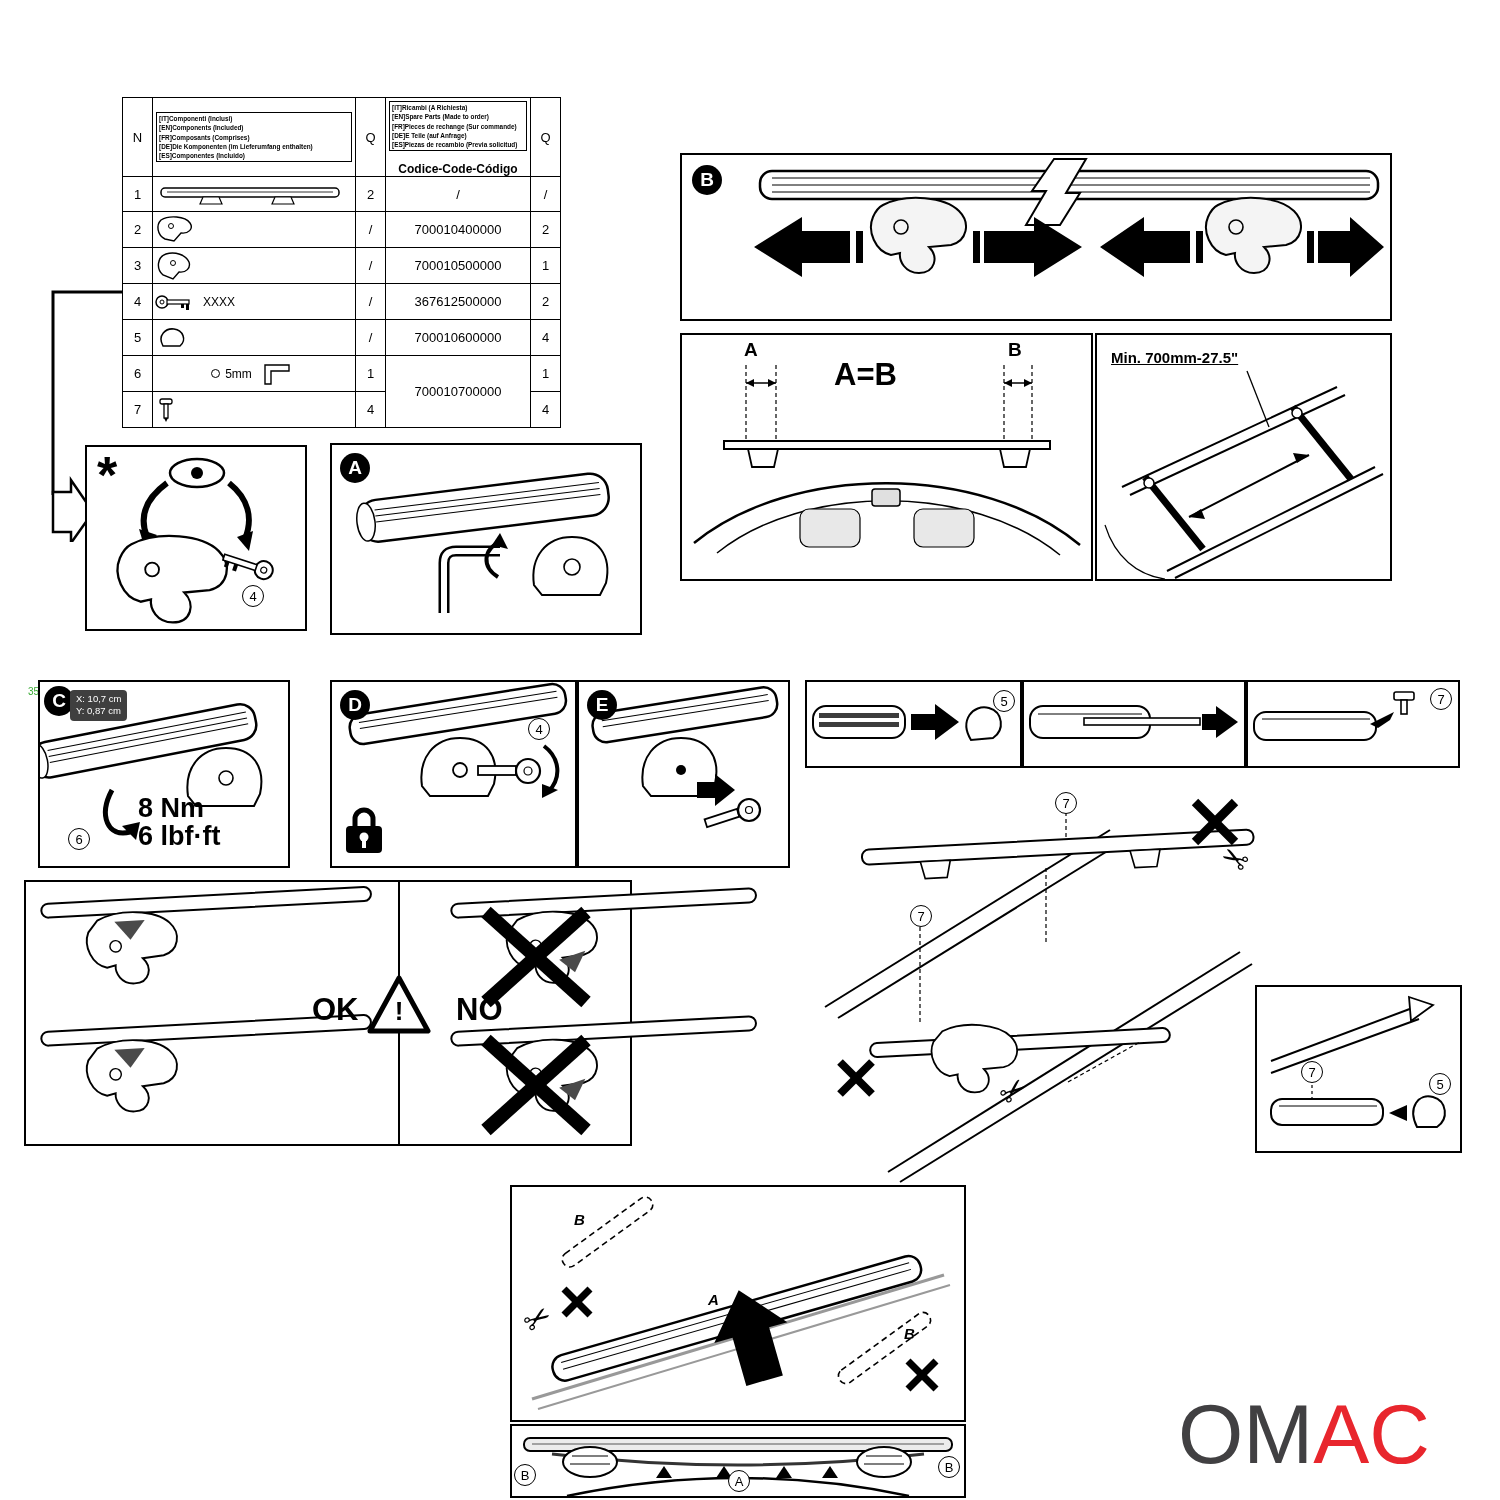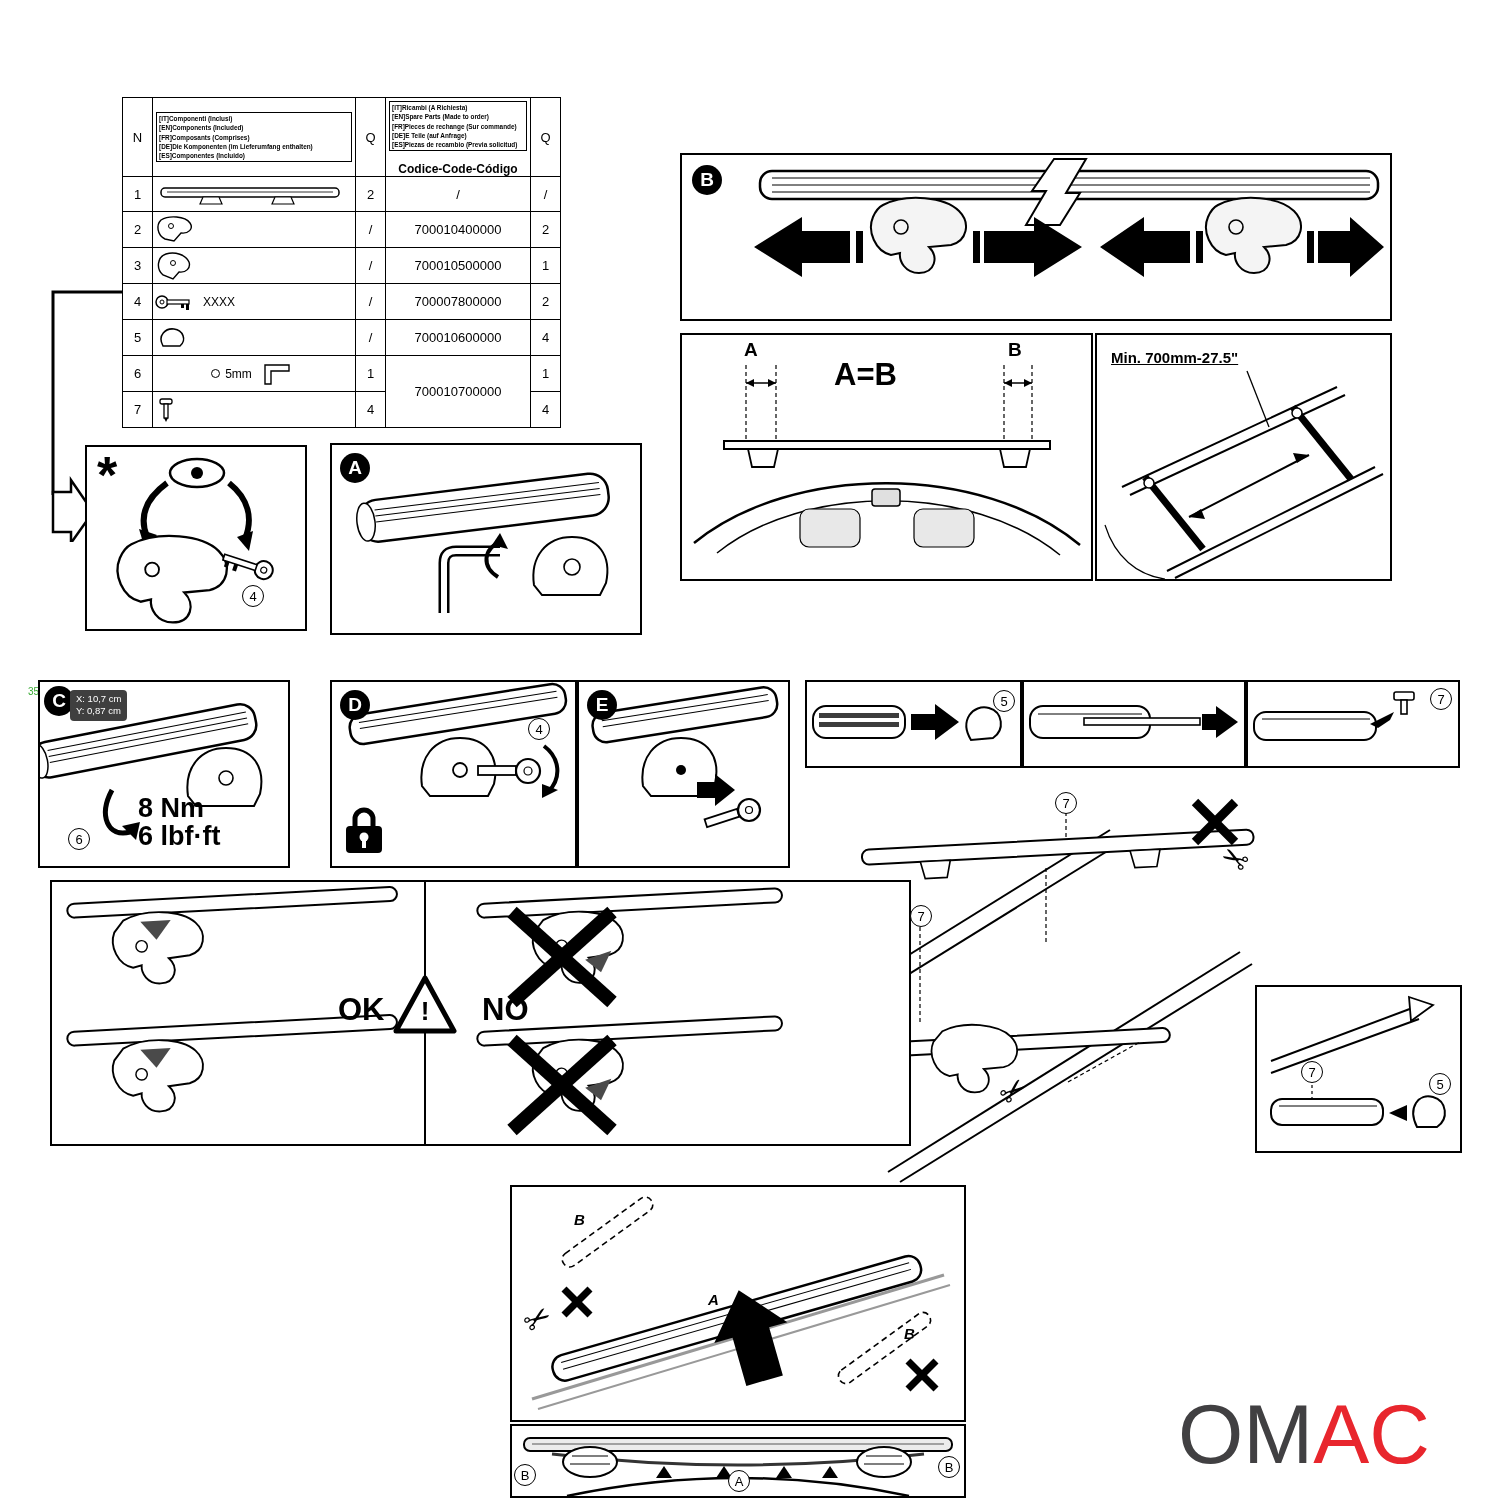--- a/index.html
+++ b/index.html
@@ -119,21 +119,21 @@
           <circle cx="9" cy="13" r="6" fill="#fff" stroke="#000" stroke-width="1.5"></circle>
           <circle cx="9" cy="13" r="2" fill="none" stroke="#000" stroke-width="1"></circle>
           <rect x="14" y="11" width="22" height="4" fill="#fff" stroke="#000" stroke-width="1.2"></rect>
           <rect x="28" y="15" width="3" height="4" fill="#000"></rect>
           <rect x="33" y="15" width="3" height="6" fill="#000"></rect>
         </svg>
         <span style="font-size:12px">XXXX</span>
       </span>
     </td>
     <td>/</td>
-    <td class="code">700007800000</td>
+    <td class="code">367612500000</td>
     <td>2</td>
   </tr>
 
   <tr style="height:36px">
     <td>5</td>
     <td>
       <svg width="40" height="26" viewBox="0 0 40 26">
         <path d="M10,21 C4,10 13,3 21,4 C30,5 34,15 27,21 Z" fill="#fff" stroke="#000" stroke-width="1.5"></path>
       </svg>
     </td>
@@ -438,21 +438,21 @@
     <line x1="55" y1="98" x2="55" y2="112" stroke="#000" stroke-width="1.2" stroke-dasharray="3 3"></line>
     <rect x="14" y="112" width="112" height="26" rx="11" fill="#fff" stroke="#000" stroke-width="2"></rect>
     <line x1="22" y1="119" x2="120" y2="119" stroke="#000" stroke-width="1"></line>
     <polygon points="150,118 132,126 150,134" fill="#000"></polygon>
     <path d="M160,140 C150,120 162,106 176,110 C190,114 192,132 180,140 Z" fill="#fff" stroke="#000" stroke-width="2"></path>
   </svg>
   <div class="circ" style="left:44px;top:74px">7</div>
   <div class="circ" style="left:172px;top:86px">5</div>
 </div>
 
-<div class="panel" style="left:50px;top:880px;width:861px;height:266px">
+<div class="panel" style="left:24px;top:880px;width:608px;height:266px">
   <div class="abs" style="left:372px;top:0;width:2px;height:262px;background:#000"></div>
   <svg class="abs" style="left:0;top:0" width="751" height="262" viewBox="0 0 751 262">
     <g transform="translate(15,22) rotate(-3)">
       <rect x="0" y="0" width="330" height="14" rx="7" fill="#fff" stroke="#000" stroke-width="2"></rect>
       <g transform="translate(40,12) scale(0.95)">
         <path d="M16,8 C40,-4 78,0 92,14 C104,26 100,44 84,48 L62,50 C72,60 68,76 52,76 C38,76 32,64 33,56 L24,58 C8,54 0,34 6,20 Z" fill="#fff" stroke="#000" stroke-width="2"></path>
         <polygon points="34,10 66,10 50,30" fill="#4a4a4a"></polygon>
         <circle cx="34" cy="36" r="6" fill="none" stroke="#000" stroke-width="1.5"></circle>
       </g>
     </g>

